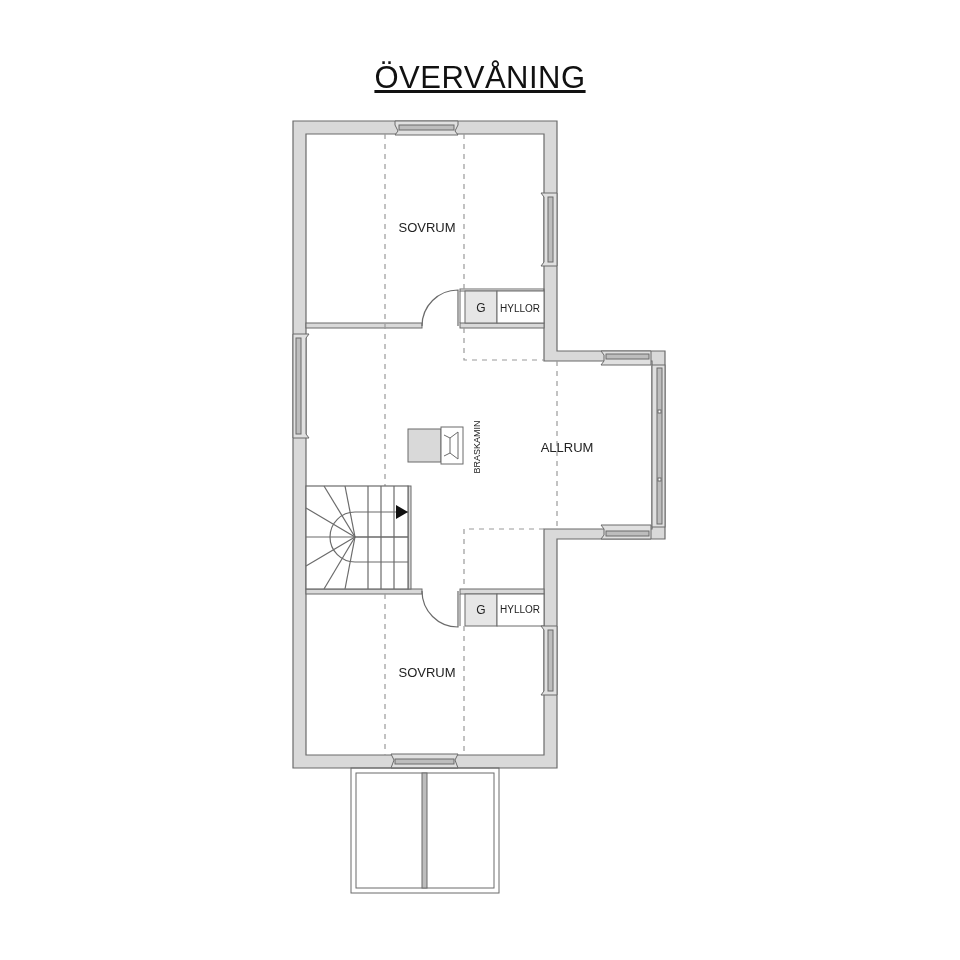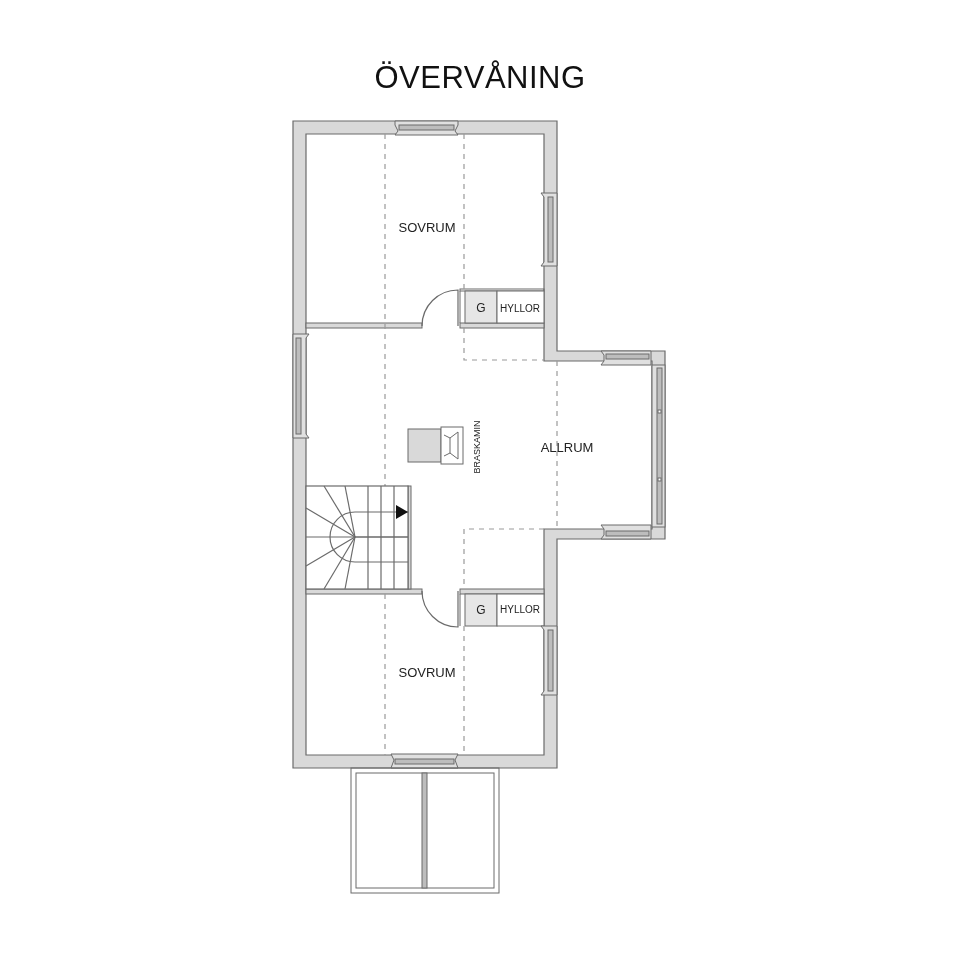--- a/index.html
+++ b/index.html
@@ -1,20 +1,21 @@
 <!DOCTYPE html>
 <html><head>
 <meta charset="utf-8">
 <style>
   html, body { margin: 0; padding: 0; background: #ffffff; }
   body { width: 960px; height: 960px; position: relative; overflow: hidden; }
   .title {
     position: absolute; left: 0; top: 60px; width: 960px; text-align: center;
     font-family: "Liberation Sans", sans-serif; font-size: 31px; color: #111;
     letter-spacing: 0.5px;
+    text-decoration: underline;
   }
   svg { position: absolute; left: 0; top: 0; }
   .lbl { font-family: "Liberation Sans", sans-serif; fill: #222; }
 </style>
 </head>
 <body>
 
 <div class="title">ÖVERVÅNING</div>
 
 <svg width="960" height="960" viewBox="0 0 960 960">

